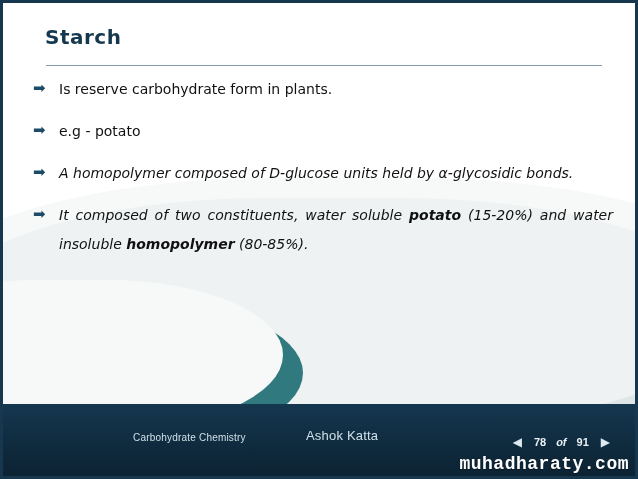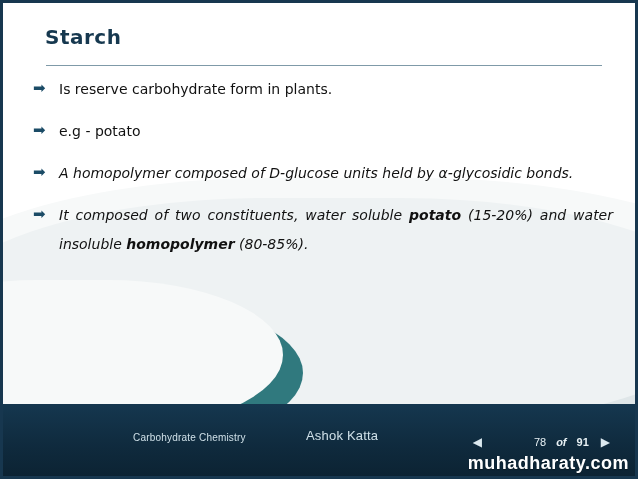--- a/index.html
+++ b/index.html
@@ -177,33 +177,33 @@
     gap: 9px;
     color: #e8f1f5;
     font-size: 11px;
   }
   .navbtn {
     color: #dce9f0;
     font-size: 12px;
     line-height: 1;
     padding: 1px 3px;
   }
-  .pagenum { font-weight: normal; margin-left: 40px; }
+  .pagenum { font-weight: bold; }
   .pageof { font-style: italic; font-weight: bold; padding: 0 1px; }
   .pagetotal { font-weight: bold; }
   
   .watermark {
     position: absolute;
     right: 6px;
     bottom: 2px;
     font-size: 18px;
     font-weight: bold;
     color: #ffffff;
     letter-spacing: 0.5px;
-    font-family: Liberation Sans, sans-serif;
+    font-family: Liberation Mono, monospace;
     text-shadow: 0 1px 1px rgba(0,0,0,0.35);
     z-index: 30;
   }
 </style>
 </head>
 <body>
 
 <div id="slide">
 
   <div class="slide-bg">

